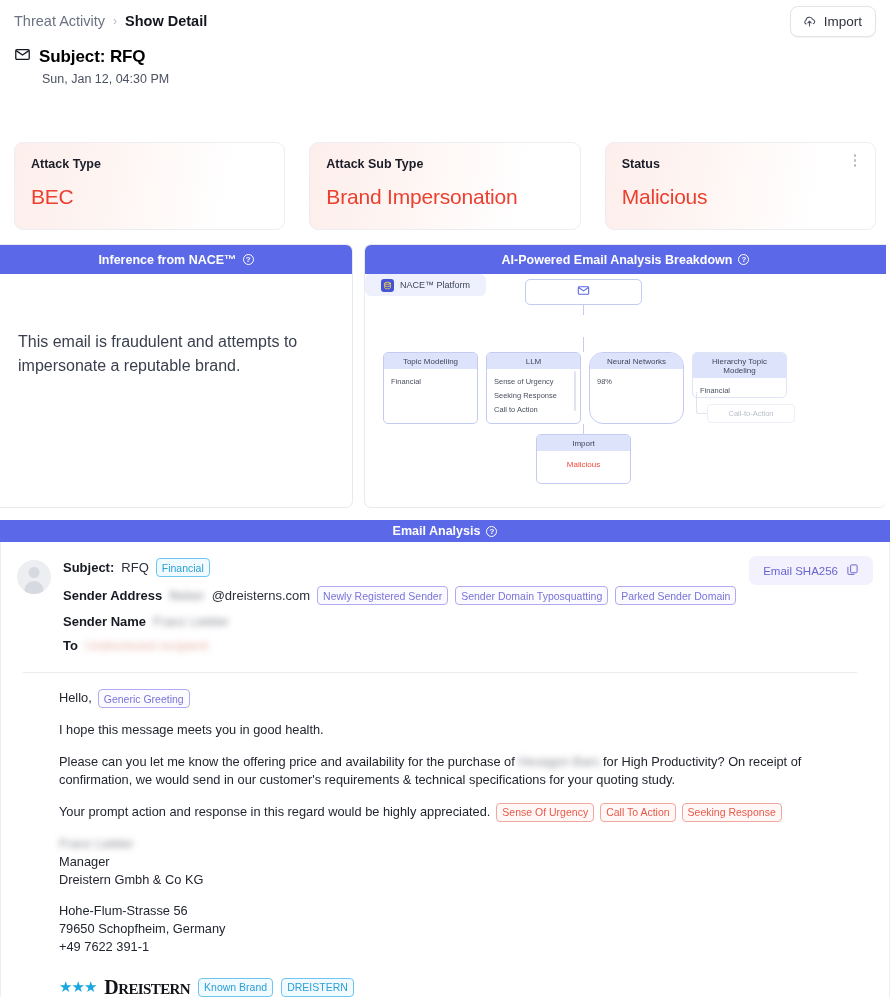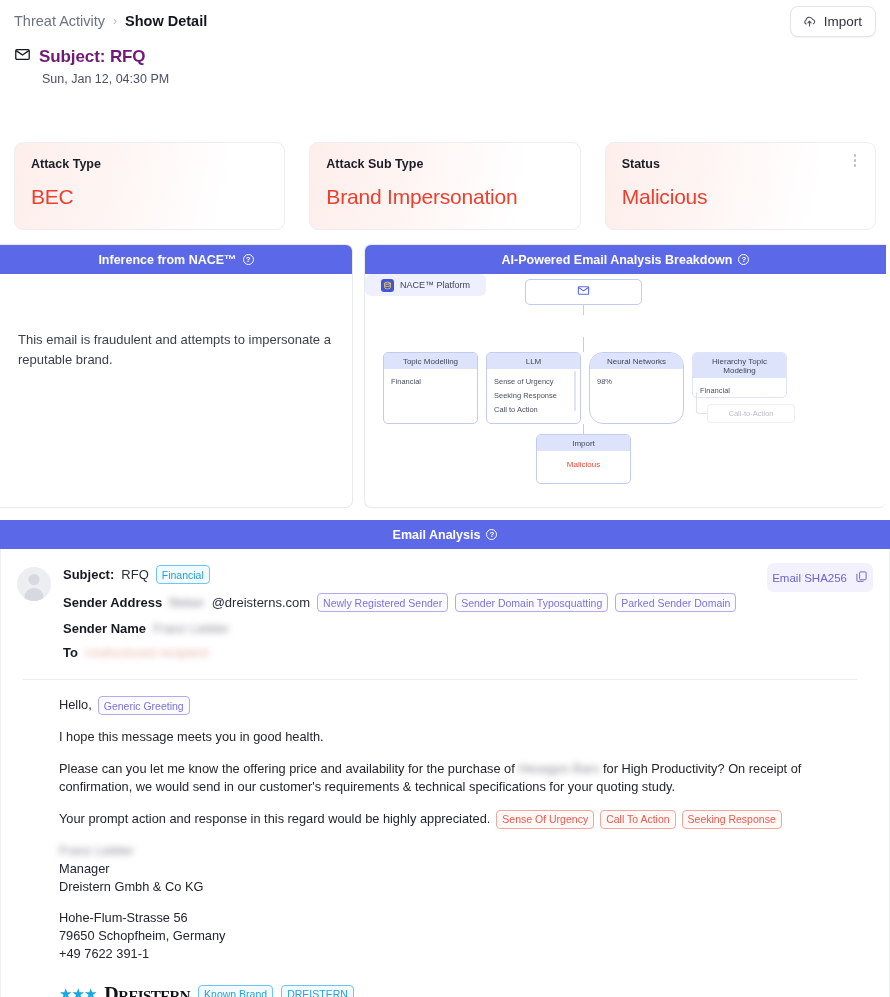--- a/index.html
+++ b/index.html
@@ -30,21 +30,21 @@
     border: 1px solid #e2e4ea; border-radius: 8px;
     background: #fff; padding: 7px 13px 7px 11px;
     font-size: 13.5px; color: #30343f; cursor: pointer;
     box-shadow: 0 1px 1.5px rgba(16,24,40,.05);
   }
   .import-btn svg { display: block; }
 
   
   .subject-wrap { padding: 12px 14px 0 14px; }
   .subject-line { display: flex; align-items: center; gap: 8px; }
-  .subject-line .title { font-size: 17px; font-weight: 700; color: #701a75; letter-spacing: -.1px; }
+  .subject-line .title { font-size: 17px; font-weight: 700; color: #000000; letter-spacing: -.1px; }
   .subject-date { font-size: 12.5px; color: #4b5161; margin: 5px 0 0 28px; }
 
   
   .cards { display: flex; gap: 24px; padding: 16px 14px 0 14px; }
   .card {
     flex: 1 1 0; min-width: 0;
     border: 1px solid #edeef2; border-radius: 9px;
     height: 88px; padding: 14px 16px;
     background: linear-gradient(100deg, #fdeeeb 0%, #fef6f4 40%, #ffffff 78%);
     position: relative;
@@ -68,21 +68,21 @@
     background: #5b68e8; color: #fff;
     font-size: 12.5px; font-weight: 700;
     height: 29px; display: flex; align-items: center; justify-content: center; gap: 6px;
   }
   .info-ring {
     width: 11px; height: 11px; border-radius: 50%;
     border: 1.2px solid #fff; font-size: 8px; line-height: 9px;
     text-align: center; font-weight: 700; display: inline-block;
   }
   .nace-body { padding: 56px 18px 0 18px; }
-  .nace-text { font-size: 13px; line-height: 1.5; color: #3a3f4d; }
+  .nace-text { font-size: 16px; line-height: 1.5; color: #3a3f4d; }
 
   
   .diagram { position: relative; height: 235px; }
   .node {
     position: absolute; border: 1px solid #c3cbf3; border-radius: 5px;
     background: #fff; overflow: hidden;
   }
   .node-head {
     background: #dde3fb; color: #3e475c;
     font-size: 8px; text-align: center; padding: 3.5px 2px; font-weight: 400;
@@ -126,21 +126,21 @@
   .c1 { left: 218px; top: 31px;  height: 10px; }
   .c2 { left: 218px; top: 63px;  height: 15px; }
   .c3 { left: 218px; top: 150px; height: 10px; }
   .llm-scroll {
     position: absolute; right: 4px; top: 18px; width: 2px; height: 40px;
     background: #dfe3f2; border-radius: 2px;
   }
 
   
   .ea-head {
-    background: #5b68e8; color: #fff; height: 29px; margin-top: 12px;
+    background: #5b68e8; color: #fff; height: 22px; margin-top: 12px;
     display: flex; align-items: center; justify-content: center; gap: 6px;
     font-size: 12.5px; font-weight: 700;
   }
   .ea-body {
     border: 1px solid #eceef2; border-top: none; border-radius: 0 0 8px 8px;
     min-height: 443px; padding: 16px 16px 0 16px; position: relative;
   }
   .ea-top { display: flex; align-items: flex-start; }
   .avatar {
     width: 34px; height: 34px; border-radius: 50%; background: #edeef2;
@@ -165,21 +165,21 @@
   .tag {
     display: inline-block; border-radius: 4px; padding: 1.5px 5px;
     font-size: 10.5px; line-height: 14px; white-space: nowrap;
   }
   .tag-blue   { border: 1px solid #6ec6f0; color: #2a9fd8; background: #f1fbff; }
   .tag-purple { border: 1px solid #b0aaf0; color: #7a74d8; background: #fbfaff; }
   .tag-red    { border: 1px solid #f0a79e; color: #e8594a; background: #fff8f7; }
 
   .sha-btn {
     position: absolute; right: 16px; top: 14px;
-    background: #f3f1fd; border-radius: 7px; padding: 7px 5px;
+    background: #f3f1fd; border-radius: 7px; padding: 7px 14px;
     display: inline-flex; align-items: center; gap: 8px;
     font-size: 11.5px; color: #6a64cf; cursor: pointer;
   }
 
   .divider { height: 1px; background: #ececef; margin: 10px 16px 0 6px; }
 
   .body-text { padding: 16px 0 0 42px; font-size: 12.8px; color: #22262f; line-height: 1.45; }
   .para { margin-bottom: 13px; }
   .para-inline { display: flex; align-items: center; flex-wrap: wrap; gap: 6px; }
   .sig { line-height: 1.42; margin-bottom: 13px; }

